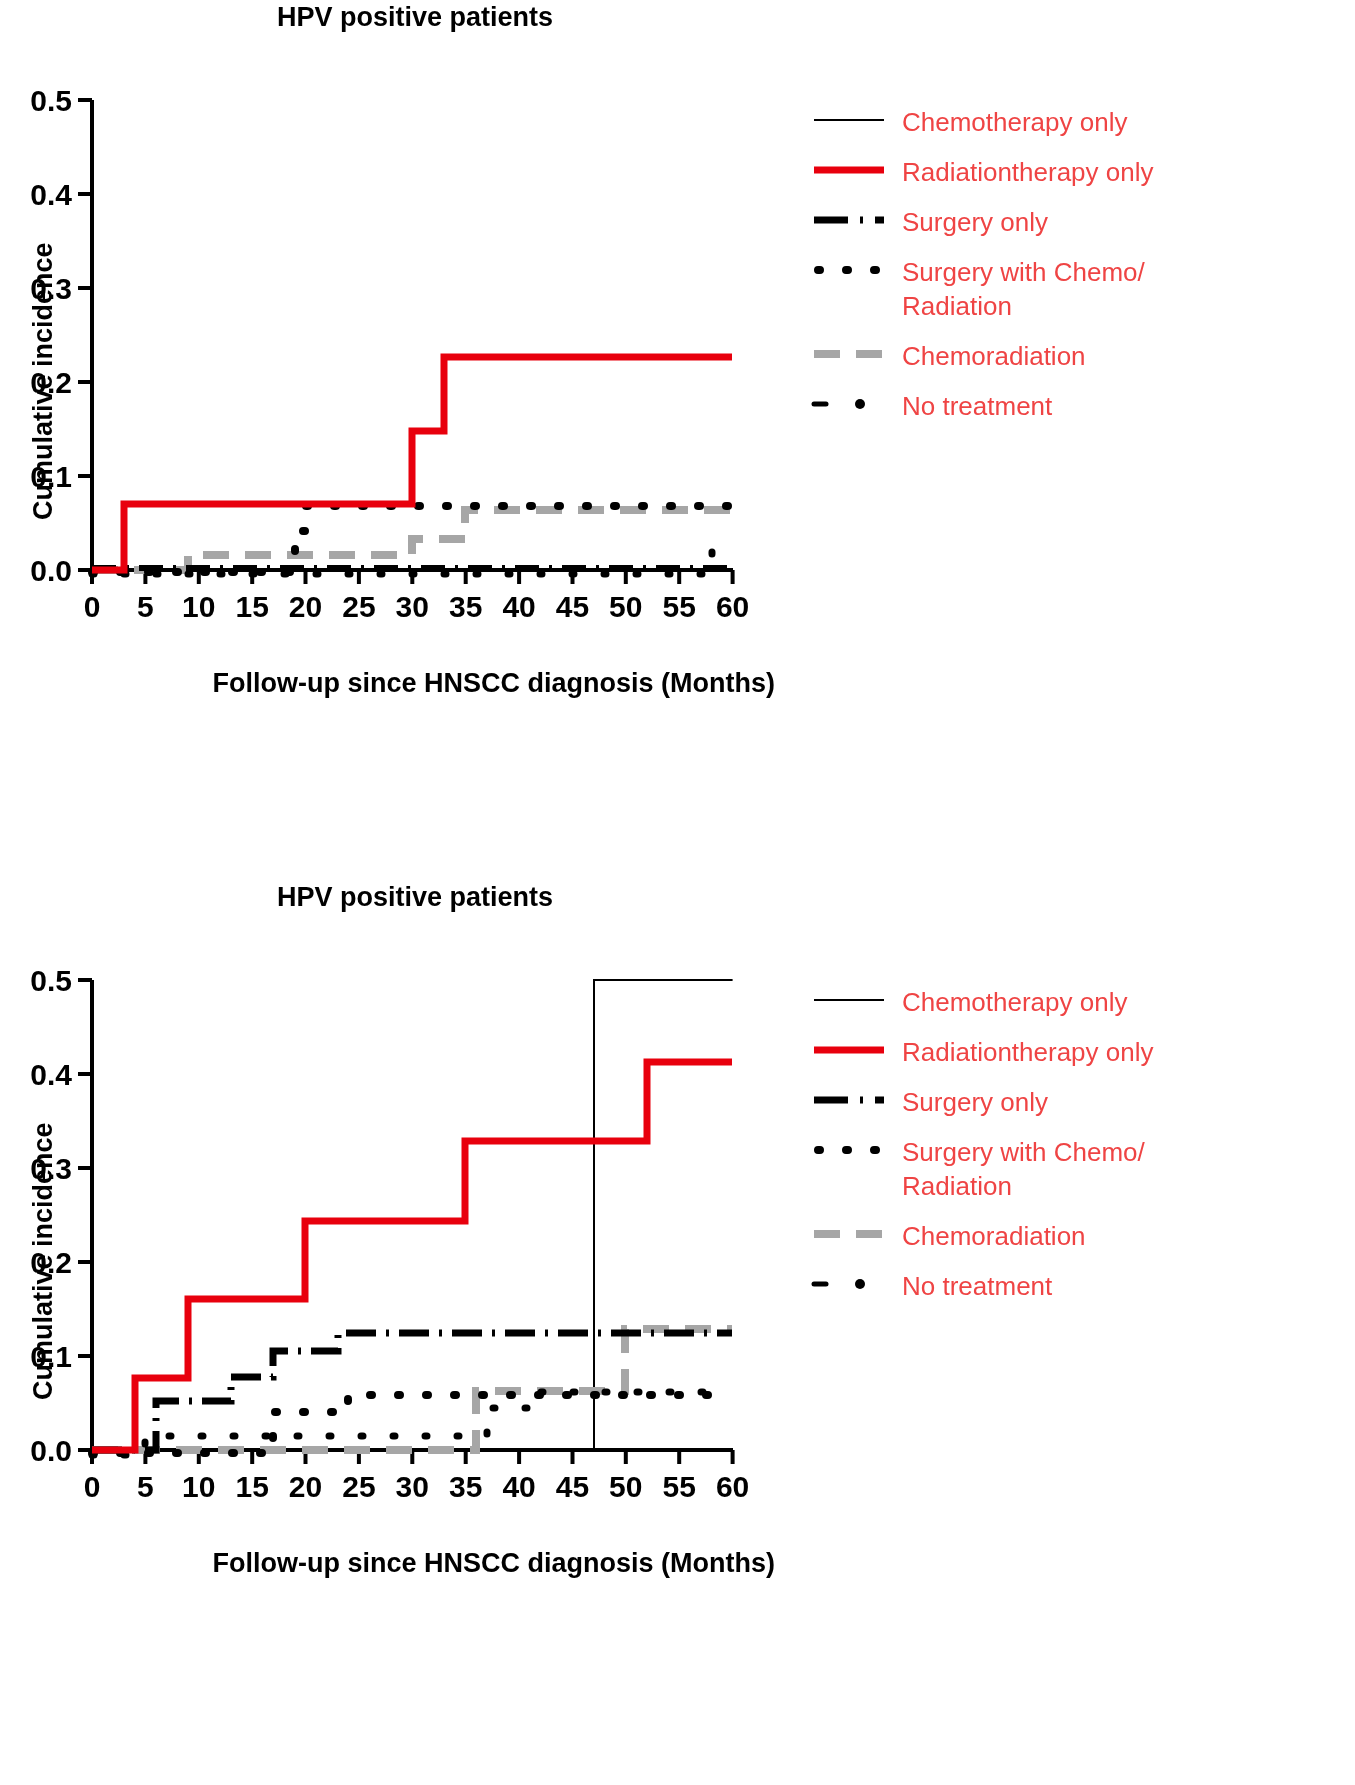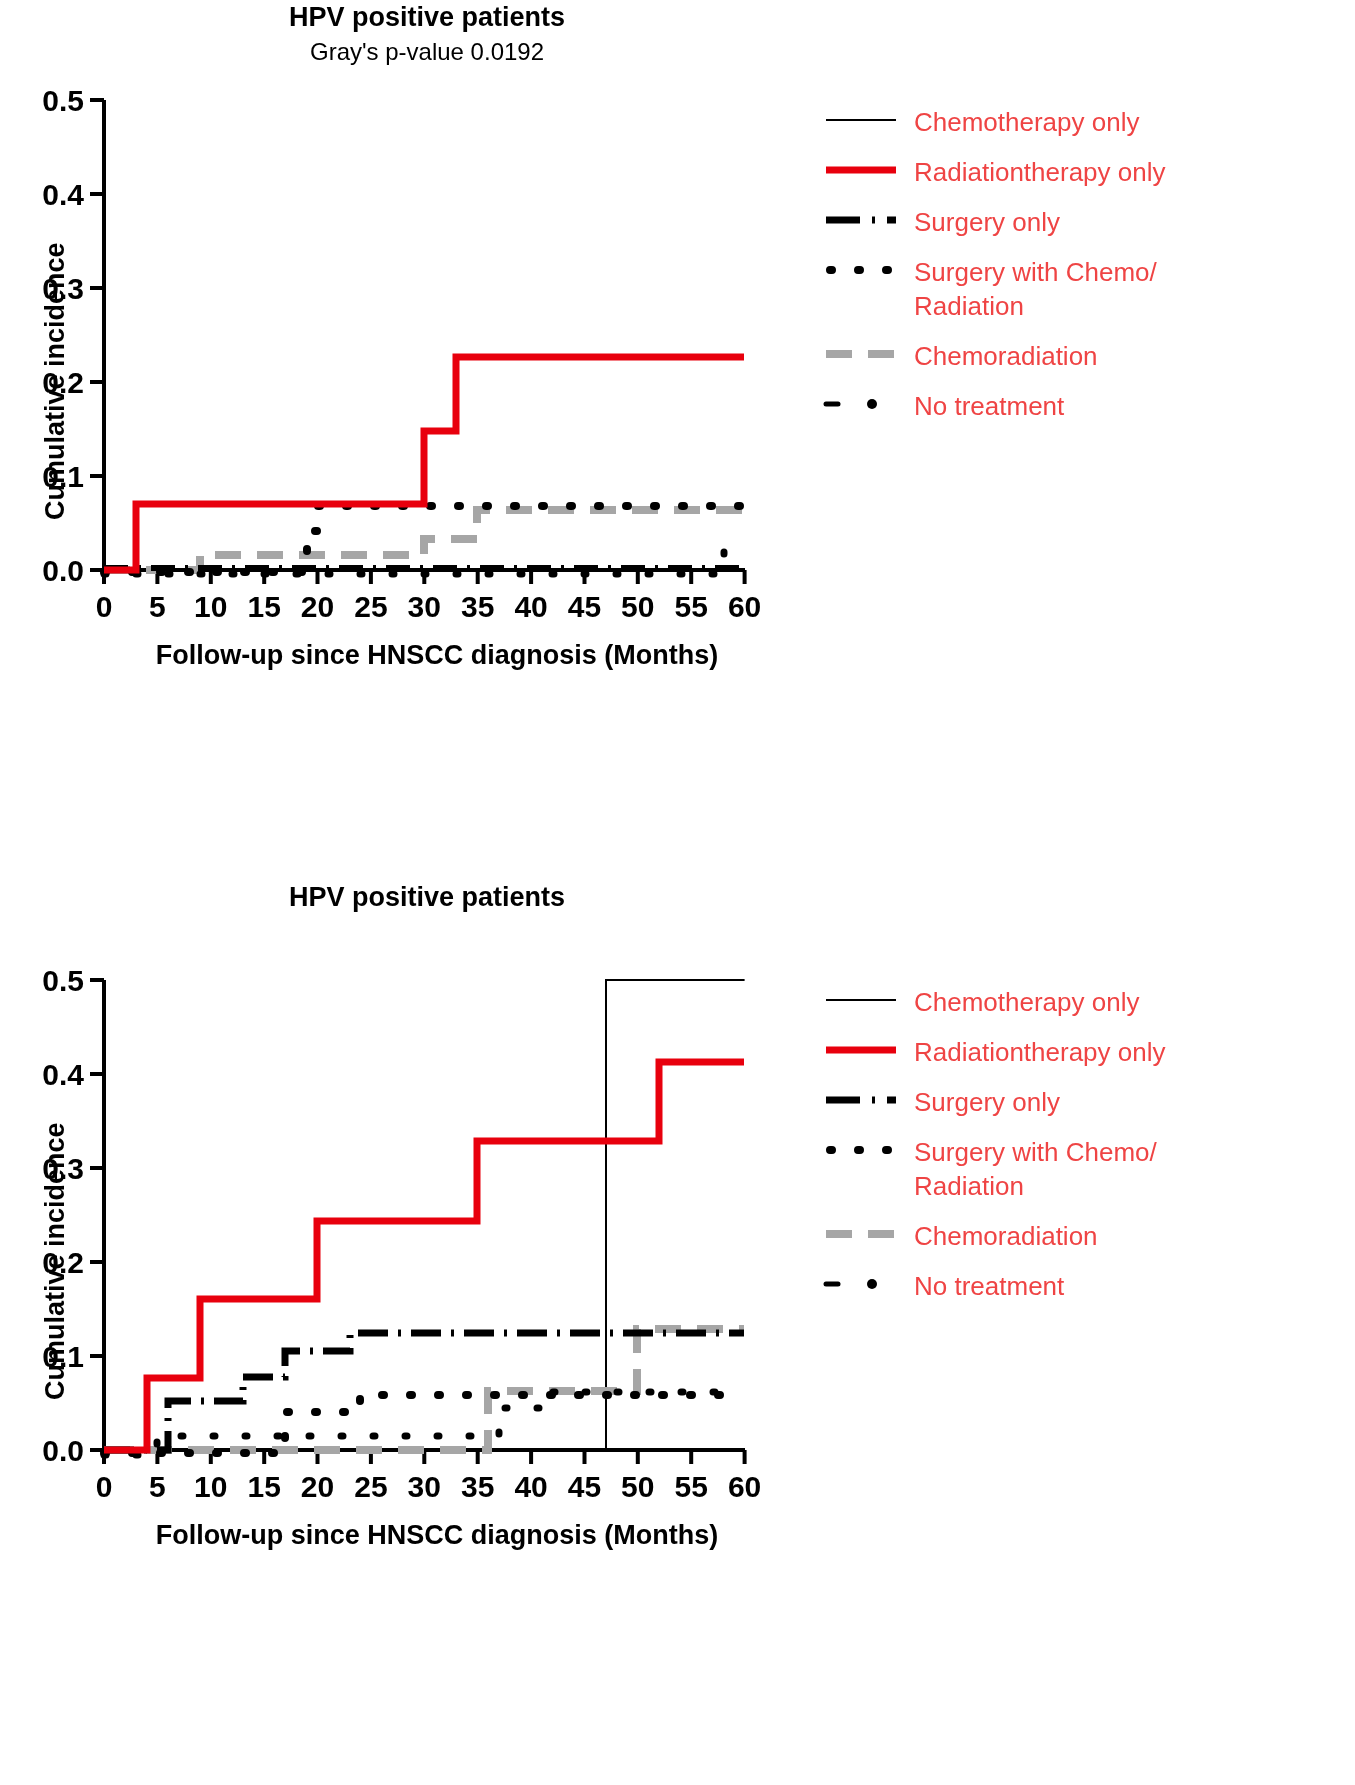--- a/index.html
+++ b/index.html
@@ -10,21 +10,21 @@
   body {
     width: 1355px;
     height: 1785px;
     font-family: "Liberation Sans", sans-serif;
     color: #000;
     position: relative;
     overflow: hidden;
   }
   .panel {
     position: absolute;
-    left: 12px;
+    left: 0;
     width: 1313px;
   }
   #panel-top { top: 0px; height: 760px; }
   #panel-bottom { top: 880px; height: 905px; }
 
   .title {
     position: absolute;
     font-size: 27px;
     font-weight: bold;
     text-align: center;
@@ -68,30 +68,30 @@
     font-size: 27px;
     font-weight: bold;
     transform: rotate(-90deg);
     transform-origin: left top;
     white-space: nowrap;
   }
   .xlabel {
     position: absolute;
     font-size: 27px;
     font-weight: bold;
-    text-align: center;
+    text-align: right;
     white-space: nowrap;
+    margin-top: 28px;
   }
 </style>
 </head>
 <body>
 
 <div class="panel" id="panel-top">
   <div class="title" style="top:2px;">HPV positive patients</div>
-  <div class="subtitle" style="top:38px;">Gray's p-value 0.0192</div>
 
   <div class="ylabel" style="left:28px; top:520px;">Cumulative incidence</div>
   <div class="xlabel" style="left:75px; top:640px; width:700px;">Follow-up since HNSCC diagnosis (Months)</div>
 
   <svg class="plot-svg" width="830" height="640">
 
     <line x1="92" y1="100" x2="92" y2="570" stroke="#000" stroke-width="4"></line>
     <line x1="92" y1="570" x2="733" y2="570" stroke="#000" stroke-width="4"></line>
 
     <g stroke="#000" stroke-width="4">

